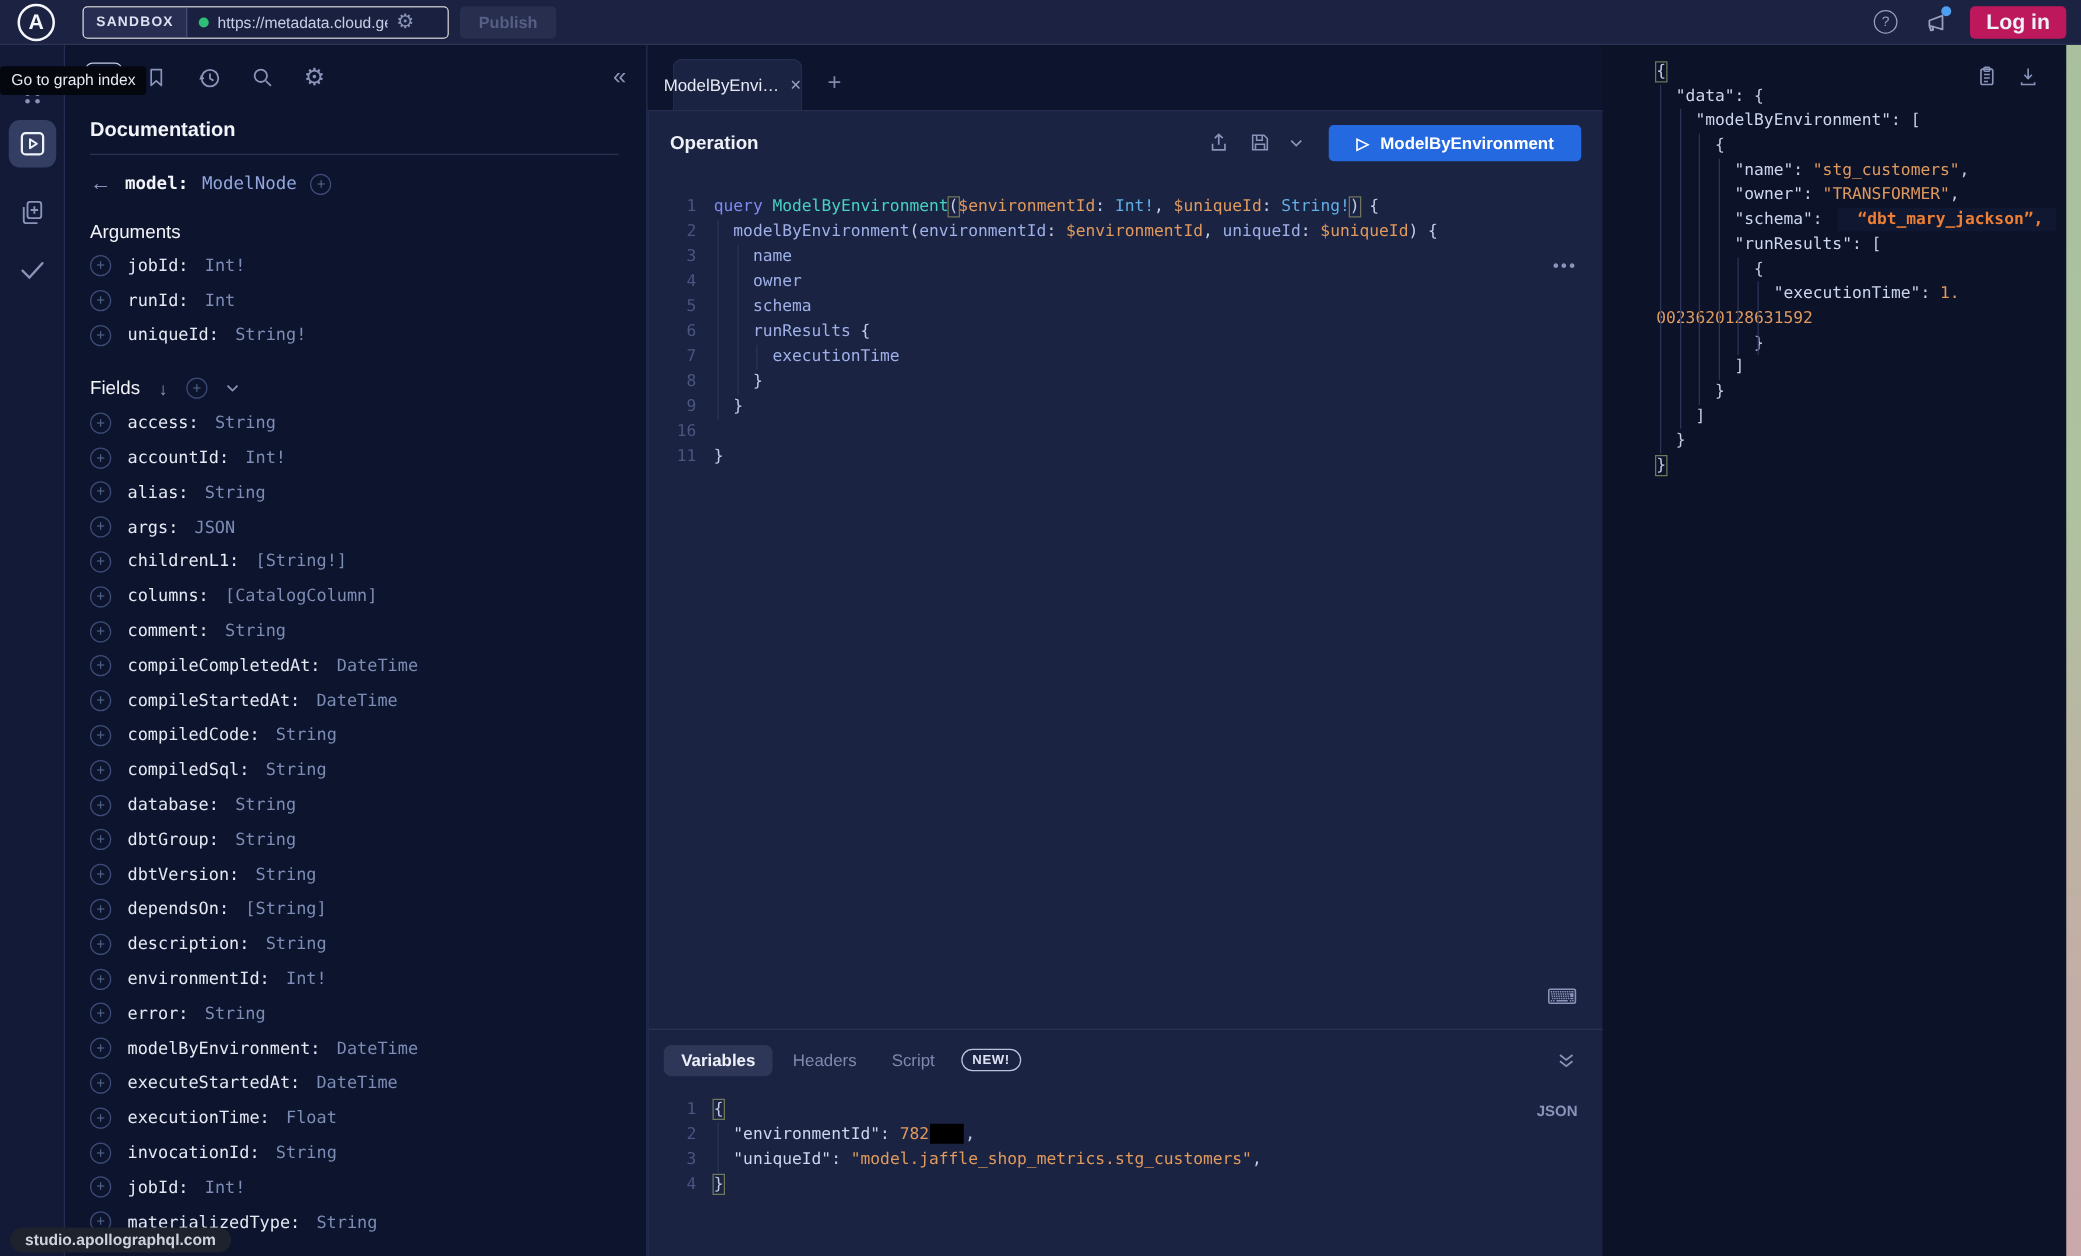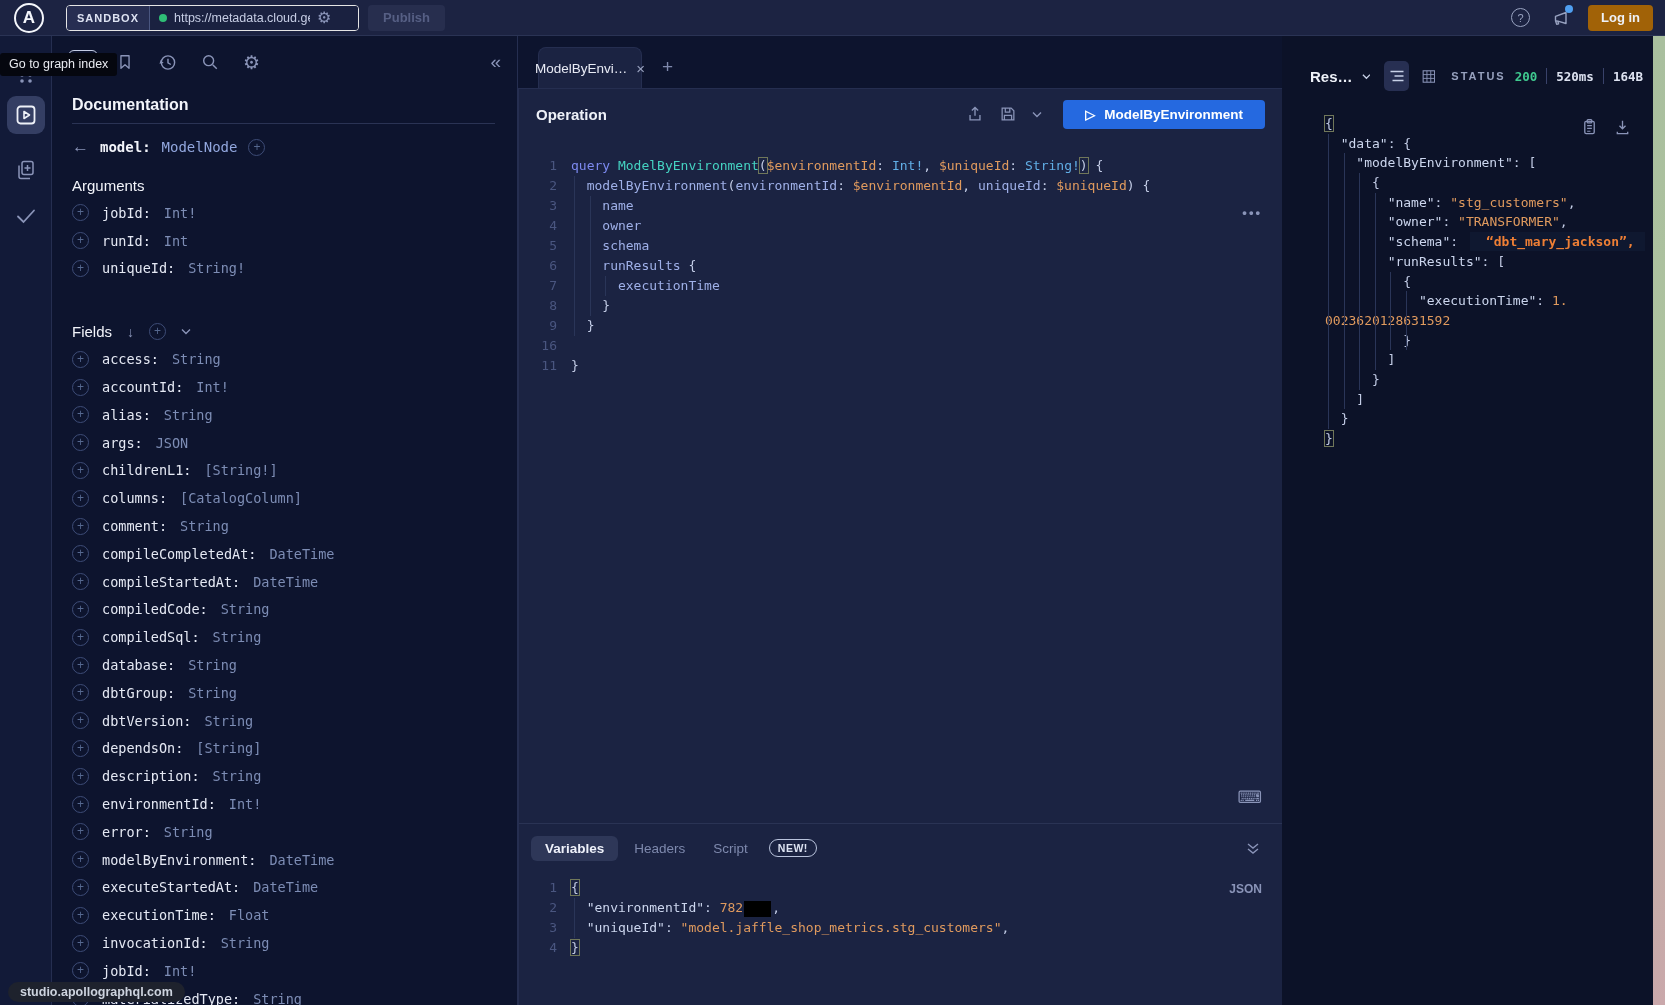--- a/index.html
+++ b/index.html
@@ -23,22 +23,22 @@
   .green-dot { width:8px; height:8px; border-radius:50%; background:#2fbe76; flex:none; }
   .url-text { font-size:12.5px; color:#c6cde4; white-space:nowrap; overflow:hidden; width:136px; }
   .url-gear { font-size:16px; color:#8a94b8; line-height:1; }
   .publish-btn { margin-left:9px; height:26px; padding:0 15px; background:#272e4e; border-radius:4px;
                  color:#565f84; font-size:13px; font-weight:bold; display:flex; align-items:center; border:none;text-align:right; }
   .tb-spacer { flex:1; }
   .help-icn { width:19px; height:19px; border:1.5px solid #98a2c0; border-radius:50%;
               display:flex; align-items:center; justify-content:center; font-size:11px; color:#98a2c0; }
   .mega-wrap { position:relative; margin-left:20px; }
   .mega-dot { position:absolute; top:-3px; right:-3px; width:8px; height:8px; border-radius:50%; background:#4f9ff0; }
-  .login-btn { margin-left:18px; height:26px; padding:0 13px; background:#a16207; border-radius:4px;
-               color:#eef1f8; font-size:13px; font-weight:bold; display:flex; align-items:center; border:none; }
+  .login-btn { margin-left:18px; height:26px; padding:0 13px; background:#be185d; border-radius:4px;
+               color:#eef1f8; font-size:17px; font-weight:bold; display:flex; align-items:center; border:none; }
 
   
   .cols { display:flex; height:969px; }
   .rail { width:52px; background:#121a38; border-right:1px solid #252e50; flex:none;
           display:flex; flex-direction:column; align-items:center; padding-top:36px; }
   .rail-dots { margin-bottom:12px; }
   .rail-active { width:38px; height:38px; background:#343e63; border-radius:9px;
                  display:flex; align-items:center; justify-content:center; margin-bottom:24px; }
   .rail-item { margin-bottom:24px; }
 
@@ -48,34 +48,34 @@
   .collapse { margin-left:auto; font-size:19px; color:#8a94b8; }
   .docs-body { flex:1; overflow:hidden; padding:8px 22px 0 20px; }
   .docs-title { font-size:16px; font-weight:bold; color:#f2f4fa; padding-bottom:9px; border-bottom:1px solid #2a3354; }
   .model-row { display:flex; align-items:center; gap:11px; margin-top:9px; height:28px; }
   .back-arrow { color:#8a94b8; font-size:17px; }
   .mono { font-family:"DejaVu Sans Mono", monospace; }
   .model-name { font-size:14px; font-weight:bold; color:#f2f4fa; }
   .model-type { font-size:14px; color:#92a7de; }
   .sec-title { font-size:15px; font-weight:normal; color:#f2f4fa; }
   .sec-args { margin-top:16px; }
-  .fields-head { margin-top:41px; display:flex; align-items:center; gap:15px; }
+  .fields-head { margin-top:20px; display:flex; align-items:center; gap:15px; }
   .fh-icn { color:#8a94b8; font-size:14px; }
   .doc-list { margin-top:5px; }
   .doc-row { height:27.8px; display:flex; align-items:center; gap:13px; }
   .plus-circle { width:17px; height:17px; flex:none; border:1.5px solid #3d4c77; border-radius:50%;
                  color:#55688f; font-size:12px; line-height:14px; text-align:center; }
   .fname { font-size:13.5px; color:#e5e9f4; }
   .ftype { font-size:13.5px; color:#7d8db5; }
 
   
   .main { width:764px; flex:none; display:flex; flex-direction:column; }
   .tabbar { height:52px; flex:none; display:flex; align-items:flex-end; padding-left:20px; }
   .tab { width:104px; height:41px; background:#1b2342; border:1px solid #252e50; border-bottom:none;
-         border-radius:8px 8px 0 0; display:flex; align-items:center; justify-content:center; gap:9px;
+         border-radius:8px 8px 0 0; display:flex; align-items:center; justify-content:flex-end; gap:9px;
          font-size:13.5px; color:#e8ebf5; }
   .tab-close { color:#9aa3c0; font-size:15px; }
   .tab-plus { margin:0 0 10px 20px; color:#7e88ac; font-size:19px; }
   .op-card { flex:1; background:#1b2342; border:1px solid #252e50; border-right:none;
              display:flex; flex-direction:column; position:relative; }
   .op-header { height:50px; flex:none; display:flex; align-items:center; padding:0 17px; }
   .op-title { font-size:15px; font-weight:bold; color:#eef1f8; }
   .op-icons { margin-left:auto; display:flex; align-items:center; gap:15px; }
   .run-btn { height:29px; margin-left:6px; padding:0 22px; background:#2569e0; border:none; border-radius:4px;
              color:#fff; font-size:13.5px; font-weight:bold; display:flex; align-items:center; gap:9px; }
@@ -471,43 +471,20 @@
                 <span class="lc"><span class="tk-bb">}</span></span>
               </div>
               <div class="gd" style="left: 55px; top: 26px; height: 40px;"></div>
             </div>
           <span class="json-label">JSON</span>
         </div>
       </div>
     </div>
 
     <div class="resp">
-      <div class="resp-header">
-        <span class="resp-title">Res…</span>
-        <svg class="resp-chevron" width="11" height="7" viewBox="0 0 10 7">
-          <path d="M1 1.5l4 4 4-4" fill="none" stroke="#c8d1e8" stroke-width="1.4"></path>
-        </svg>
-        <div class="fmt-btn">
-          <svg width="16" height="14" viewBox="0 0 16 14">
-            <path d="M1.5 2.5h13M5.5 7h9M3.5 11.5h11" stroke="#c8d1e8" stroke-width="1.6"></path>
-          </svg>
-        </div>
-        <svg class="tbl-btn" width="17" height="17" viewBox="0 0 18 18">
-          <rect x="1.5" y="1.5" width="15" height="15" fill="none" stroke="#8a94b8" stroke-width="1.4"></rect>
-          <path d="M1.5 6.5h15M1.5 11.5h15M6.5 1.5v15M11.5 1.5v15" stroke="#8a94b8" stroke-width="1.2"></path>
-        </svg>
-        <div class="resp-meta">
-          <span class="status-lbl">STATUS</span>
-          <span class="status-code">200</span>
-          <span class="meta-sep"></span>
-          <span class="meta-val">520ms</span>
-          <span class="meta-sep"></span>
-          <span class="meta-val">164B</span>
-        </div>
-      </div>
       <div class="resp-body" id="resp-body">
         <div class="resp-actions">
           <svg width="17" height="18" viewBox="0 0 18 19">
             <rect x="4" y="3.5" width="10" height="13" rx="1.5" fill="none" stroke="#8a94b8" stroke-width="1.4"></rect>
             <rect x="6.5" y="1.8" width="5" height="3.4" rx="1" fill="none" stroke="#8a94b8" stroke-width="1.3"></rect>
             <path d="M6.5 8h5M6.5 11h5M6.5 14h3.5" stroke="#8a94b8" stroke-width="1.2"></path>
           </svg>
           <svg width="17" height="18" viewBox="0 0 18 19">
             <path d="M9 3v8M5.8 8.2L9 11.4l3.2-3.2M3.5 14.5v2h11v-2" fill="none" stroke="#8a94b8" stroke-width="1.4"></path>
           </svg>

